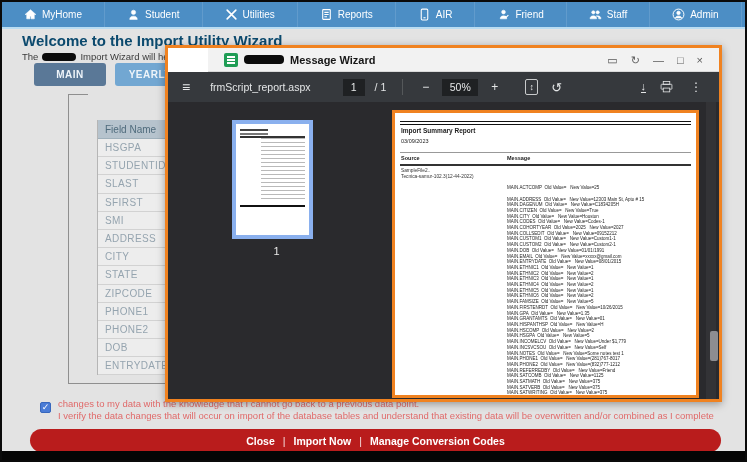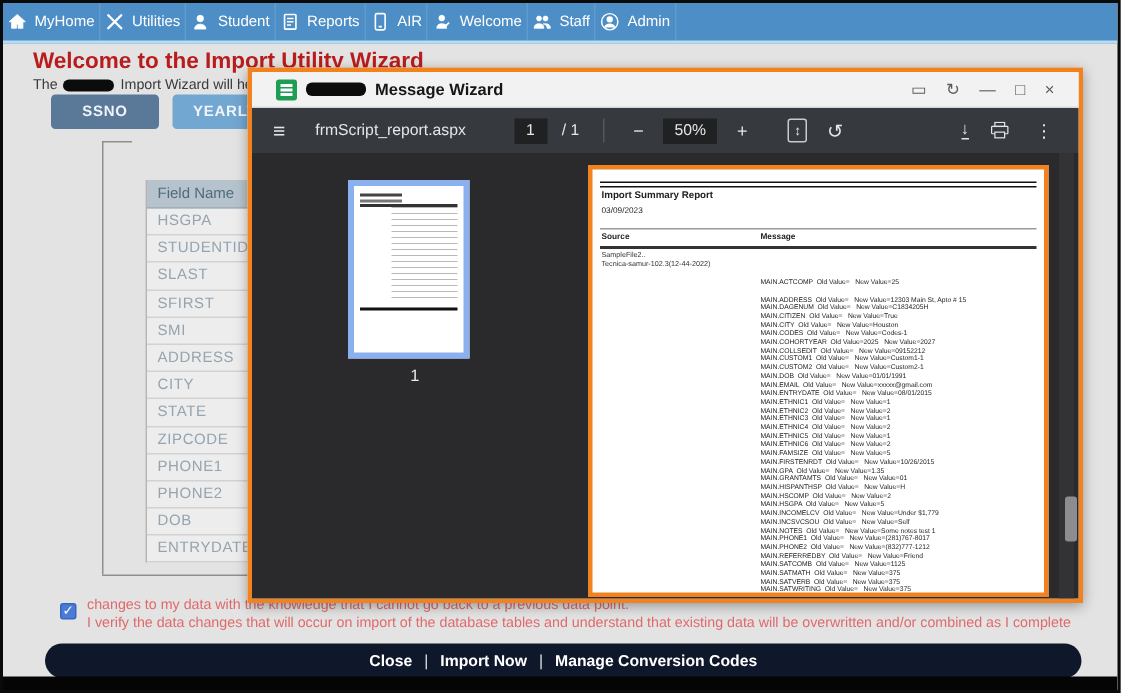--- a/index.html
+++ b/index.html
@@ -3,25 +3,25 @@
 <meta charset="utf-8">
 <style>
   * { margin:0; padding:0; box-sizing:border-box; }
   html,body { background:#1a1a1a; }
   body { font-family:"Liberation Sans", sans-serif; }
   .screen { position:relative; width:747px; height:462px; background:#e3e3e3; overflow:hidden; border:2px solid #0a0a0a; }
   .bottom-strip { position:absolute; left:0; right:0; bottom:0; height:9px; background:#050505; }
 
   
   .nav { position:absolute; top:0; left:0; right:0; height:27px; background:#4c8ec5; display:flex; align-items:stretch; overflow:hidden; border-bottom:2px solid #b9dcf2; }
-  .nav-item { display:flex; align-items:center; gap:5px; padding:0 3px; color:#fff; font-size:10px; white-space:nowrap; cursor:pointer; border-right:1px solid rgba(255,255,255,0.12); }
+  .nav-item { display:flex; align-items:center; gap:5px; padding:0 22px; color:#fff; font-size:10px; white-space:nowrap; cursor:pointer; border-right:1px solid rgba(255,255,255,0.12); }
   .nav-item svg { width:13px; height:13px; fill:#fff; stroke:#fff; flex:0 0 auto; }
 
   
-  .page-title { position:absolute; left:20px; top:30px; font-size:15px; font-weight:bold; color:#b91c1c; }
+  .page-title { position:absolute; left:20px; top:30px; font-size:15px; font-weight:bold; color:#0c4a6e; }
   .page-sub { position:absolute; left:20px; top:49px; font-size:9.5px; color:#3a3a3a; display:flex; align-items:center; gap:4px; }
   .redact { background:#0c0c0c; border-radius:4px; display:inline-block; }
   .r-sub { width:34px; height:8px; }
   .r-title { width:40px; height:9px; }
 
   .tabs { position:absolute; left:32px; top:61px; display:flex; gap:9px; }
   .tab { height:23px; border-radius:3px; color:#eef4f9; font-size:10px; font-weight:bold; display:flex; align-items:center; justify-content:center; letter-spacing:0.5px; cursor:pointer; }
   .tab-main { width:72px; background:#5a7897; }
   .tab-yearly { width:70px; background:#72a7d2; }
   .tab-partial { width:42px; background:#72a7d2; }
@@ -32,27 +32,27 @@
 
   .field-table { position:absolute; left:95px; top:118px; width:215px; font-size:10px; background:#ededed; border-left:1px solid #b5b5b5; }
   .ft-header { height:19px; background:#b6c3cd; color:#4f6b7c; display:flex; align-items:center; padding-left:7px; border-bottom:1px solid #9fb0bb; }
   .ft-row { height:18.2px; display:flex; align-items:center; padding-left:7px; color:#95a4af; border-bottom:1px solid #d2d2d2; letter-spacing:0.4px; cursor:pointer; }
 
   
   .verify { position:absolute; left:38px; top:396px; display:flex; gap:7px; width:700px; }
   .checkbox { width:11px; height:11px; margin-top:4px; background:#4a7cd6; border:1px solid #3767bd; border-radius:2px; color:#fff; font-size:9px; line-height:9px; text-align:center; cursor:pointer; flex:0 0 auto; }
   .verify-text { font-size:9.5px; line-height:11.5px; color:#e06a6a; }
 
-  .footer-bar { position:absolute; left:28px; top:427px; width:691px; height:23px; background:#0f172a; border-radius:12px; display:flex; align-items:center; justify-content:center; gap:8px; color:#fff; font-size:10.5px; font-weight:bold; }
+  .footer-bar { position:absolute; left:28px; top:427px; width:691px; height:23px; background:#b91c1c; border-radius:12px; display:flex; align-items:center; justify-content:center; gap:8px; color:#fff; font-size:10.5px; font-weight:bold; }
   .footer-bar .sep { opacity:0.85; font-weight:normal; }
   .footer-action { cursor:pointer; }
 
   
   .modal { position:absolute; left:163px; top:43px; width:557px; height:357px; border:3px solid #f08220; background:#fff; z-index:20; box-shadow:0 2px 8px rgba(0,0,0,0.35); }
-  .titlebar { height:24px; background:#f2f2f2; display:flex; align-items:center; gap:6px; padding:0 16px; border-bottom:1px solid #d9d9d9; }
+  .titlebar { height:24px; background:#f2f2f2; display:flex; align-items:center; gap:6px; padding:0 16px; border-bottom:1px solid #d9d9d9;margin-left:40px; }
   .app-icon { width:14px; height:14px; background:#1f9d55; border-radius:2px; position:relative; flex:0 0 auto; }
   .app-icon::before { content:""; position:absolute; left:3px; right:3px; top:3px; height:2px; background:#fff; box-shadow:0 3px 0 #fff, 0 6px 0 #fff; }
   .titlebar .title { font-size:11px; font-weight:bold; color:#161616; }
   .win-controls { margin-left:auto; display:flex; gap:13px; color:#5a5a5a; font-size:11px; }
   .win-controls span { cursor:pointer; line-height:14px; }
 
   .pdf-toolbar { height:30px; background:#36393d; display:flex; align-items:center; color:#e4e6e7; font-size:10.5px; padding:0 10px; gap:10px; }
   .pt-menu { font-size:14px; cursor:pointer; padding:0 4px; }
   .pt-file { margin-left:6px; }
   .pt-pagebox { width:22px; height:17px; background:#1f2123; display:flex; align-items:center; justify-content:center; margin-left:22px; cursor:text; }
@@ -93,51 +93,51 @@
 <div class="screen">
 
   <div class="nav">
     <div class="nav-item">
       <svg viewBox="0 0 24 24">
           <path d="M12 3 2 12h3v8h6v-5h2v5h6v-8h3z"></path>
         </svg>
       <span>MyHome</span>
     </div>
     <div class="nav-item">
+      <svg viewBox="0 0 24 24">
+          <path d="M12 12a4 4 0 1 0 0-8 4 4 0 0 0 0 8zm-7 9c0-4 3-6 7-6s7 2 7 6z"></path>
+        </svg>
+      <span>Student</span>
+    </div>
+    <div class="nav-item">
       <svg viewBox="0 0 24 24" style="fill:none;stroke-width:3;stroke-linecap:round;">
           <path d="M4 4 20 20 M20 4 4 20"></path>
         </svg>
       <span>Utilities</span>
-    </div>
-    <div class="nav-item">
-      <svg viewBox="0 0 24 24">
-          <path d="M12 12a4 4 0 1 0 0-8 4 4 0 0 0 0 8zm-7 9c0-4 3-6 7-6s7 2 7 6z"></path>
-        </svg>
-      <span>Student</span>
     </div>
     <div class="nav-item">
       <svg viewBox="0 0 24 24" style="fill:none;stroke-width:2;">
           <rect x="5" y="3" width="14" height="18" rx="1"></rect>
           <path d="M8 8h8M8 12h8M8 16h5"></path>
         </svg>
       <span>Reports</span>
     </div>
     <div class="nav-item">
       <svg viewBox="0 0 24 24" style="fill:none;stroke-width:2;">
           <rect x="6" y="2" width="12" height="20" rx="2"></rect>
           <path d="M10 18h4"></path>
         </svg>
       <span>AIR</span>
     </div>
     <div class="nav-item">
       <svg viewBox="0 0 24 24">
           <path d="M12 11a3.5 3.5 0 1 0 0-7 3.5 3.5 0 0 0 0 7zm-6 9c0-4 2.5-5.5 6-5.5s6 1.5 6 5.5z"></path>
           <path d="M15 15l2 2 4-4" style="fill:none;stroke-width:2;"></path>
         </svg>
-      <span>Welcome</span>
+      <span>Friend</span>
     </div>
     <div class="nav-item">
       <svg viewBox="0 0 24 24">
           <circle cx="8" cy="8" r="3"></circle>
           <circle cx="16" cy="8" r="3"></circle>
           <path d="M2 20c0-4 2.5-5.5 6-5.5s6 1.5 6 5.5zM13 14.8c2.8.3 5 1.7 5 5.2h4c0-4-2.5-5.5-6-5.5z"></path>
         </svg>
       <span>Staff</span>
     </div>
     <div class="nav-item">
@@ -152,21 +152,21 @@
   </div>
 
   <div class="page-title">Welcome to the Import Utility Wizard</div>
   <div class="page-sub">
     <span>The</span>
     <span class="redact r-sub"></span>
     <span>Import Wizard will he</span>
   </div>
 
   <div class="tabs">
-    <div class="tab tab-main">SSNO</div>
+    <div class="tab tab-main">MAIN</div>
     <div class="tab tab-yearly">YEARLY</div>
     <div class="tab tab-partial"></div>
   </div>
 
   <div class="fs-left"></div>
   <div class="fs-bottom"></div>
   <div class="fs-top"></div>
 
   <div class="field-table">
     <div class="ft-header">Field Name</div>

